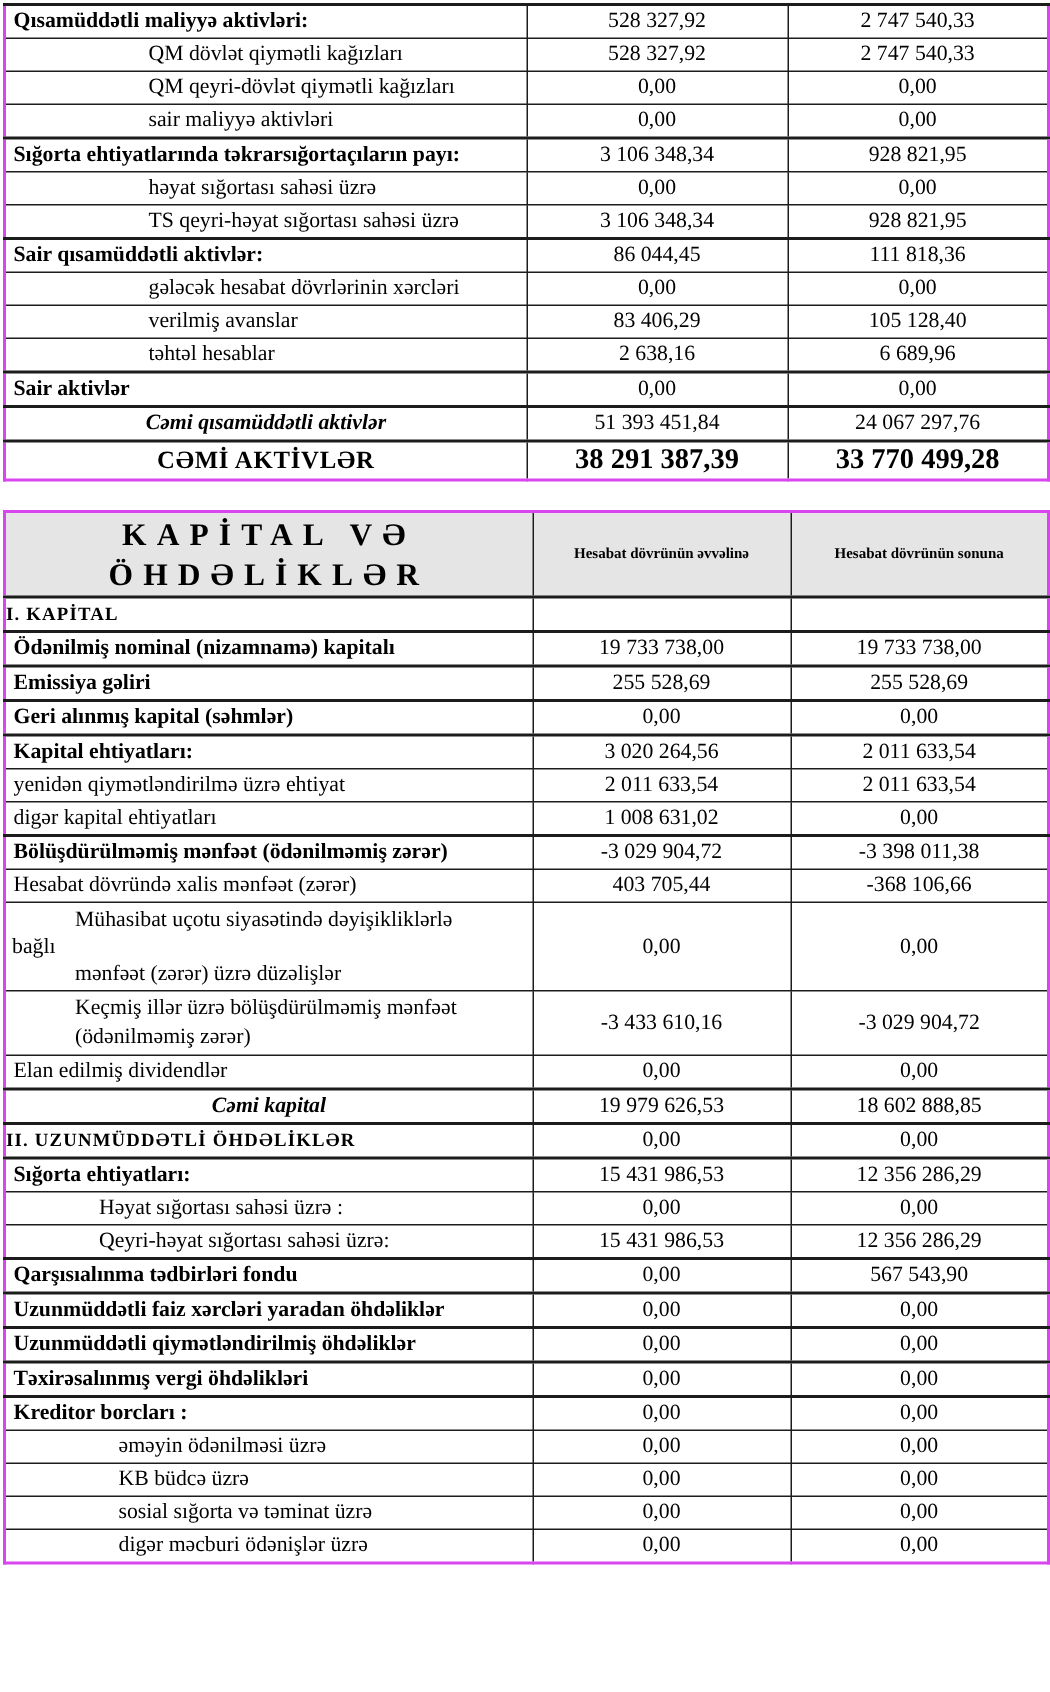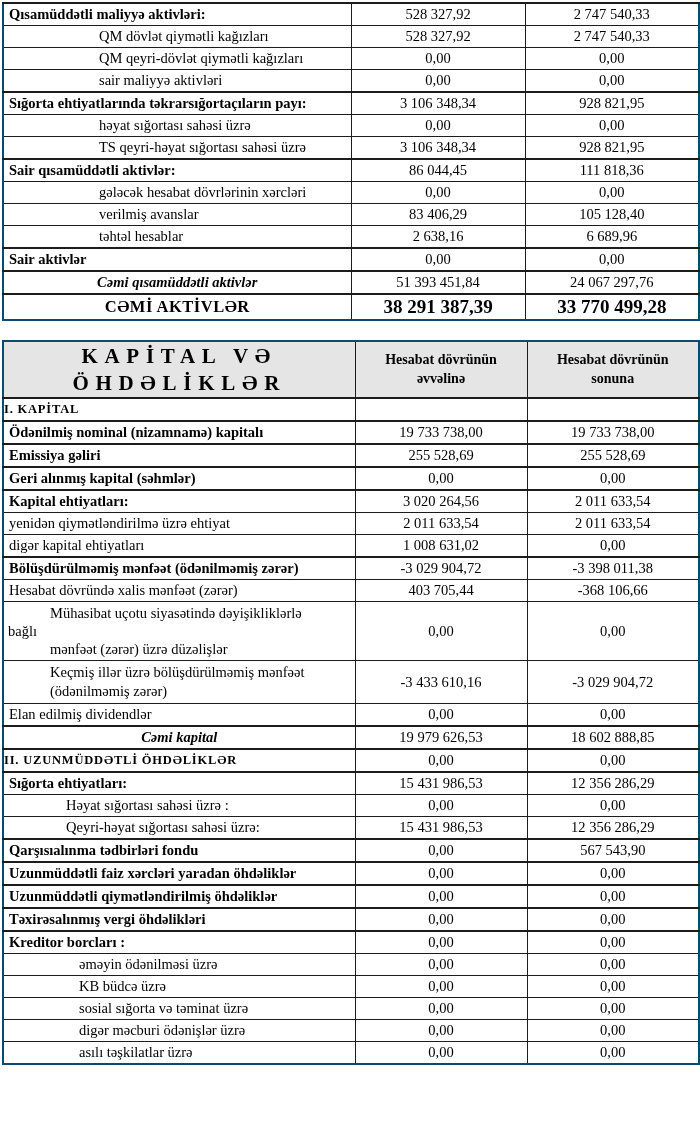--- a/index.html
+++ b/index.html
@@ -4,21 +4,21 @@
 <style>
   html,body{margin:0;padding:0;background:#ffffff;}
   body{
     width:700px;height:1128px;overflow:hidden;
     font-family:"Liberation Serif","DejaVu Serif",serif;
     color:#000;
   }
   .page{padding:2px;}
   table{
     border-collapse:collapse;table-layout:fixed;width:696px;
-    border:2px solid #0c4a6e;
+    border:2px solid #d946ef;
   }
   .t1{margin-bottom:19px;}
   col.c-label1{width:348px;}
   col.c-val1{width:174px;}
   col.c-label2{width:352px;}
   col.c-val2{width:172px;}
   td,th{
     border:1px solid #1c1c1c;
     vertical-align:middle;
     overflow:hidden;
@@ -46,21 +46,21 @@
   tr.hang .ln1{padding-left:2px;}
   tr.hang .ln2{padding-left:44px;}
   tr.wrap2 .lbl{white-space:normal;height:42px;padding-left:46px;padding-right:10px;line-height:1.3;}
   
   .t2 th{
     background:#e5e5e5;
     font-weight:bold;
     height:51px;
   }
   th.h-title{font-size:21px;letter-spacing:0.32em;text-align:center;}
-  th.h-col{font-size:14px;text-align:center;padding:2px 20px;line-height:1.35;}
+  th.h-col{font-size:10px;text-align:center;padding:2px 20px;line-height:1.35;}
 </style>
 </head>
 <body>
 
 <div class="page">
 
   <table class="t1">
     <colgroup>
       <col class="c-label1">
         <col class="c-val1">
@@ -281,21 +281,16 @@
         <tr class="sub3">
           <td class="lbl">sosial sığorta və təminat üzrə</td>
           <td class="val">0,00</td>
           <td class="val">0,00</td>
         </tr>
         <tr class="sub3">
           <td class="lbl">digər məcburi ödənişlər üzrə</td>
           <td class="val">0,00</td>
           <td class="val">0,00</td>
         </tr>
-        <tr class="sub3">
-          <td class="lbl">asılı təşkilatlar üzrə</td>
-          <td class="val">0,00</td>
-          <td class="val">0,00</td>
-        </tr>
       </tbody>
   </table>
 
 </div>
 
 </body></html>

